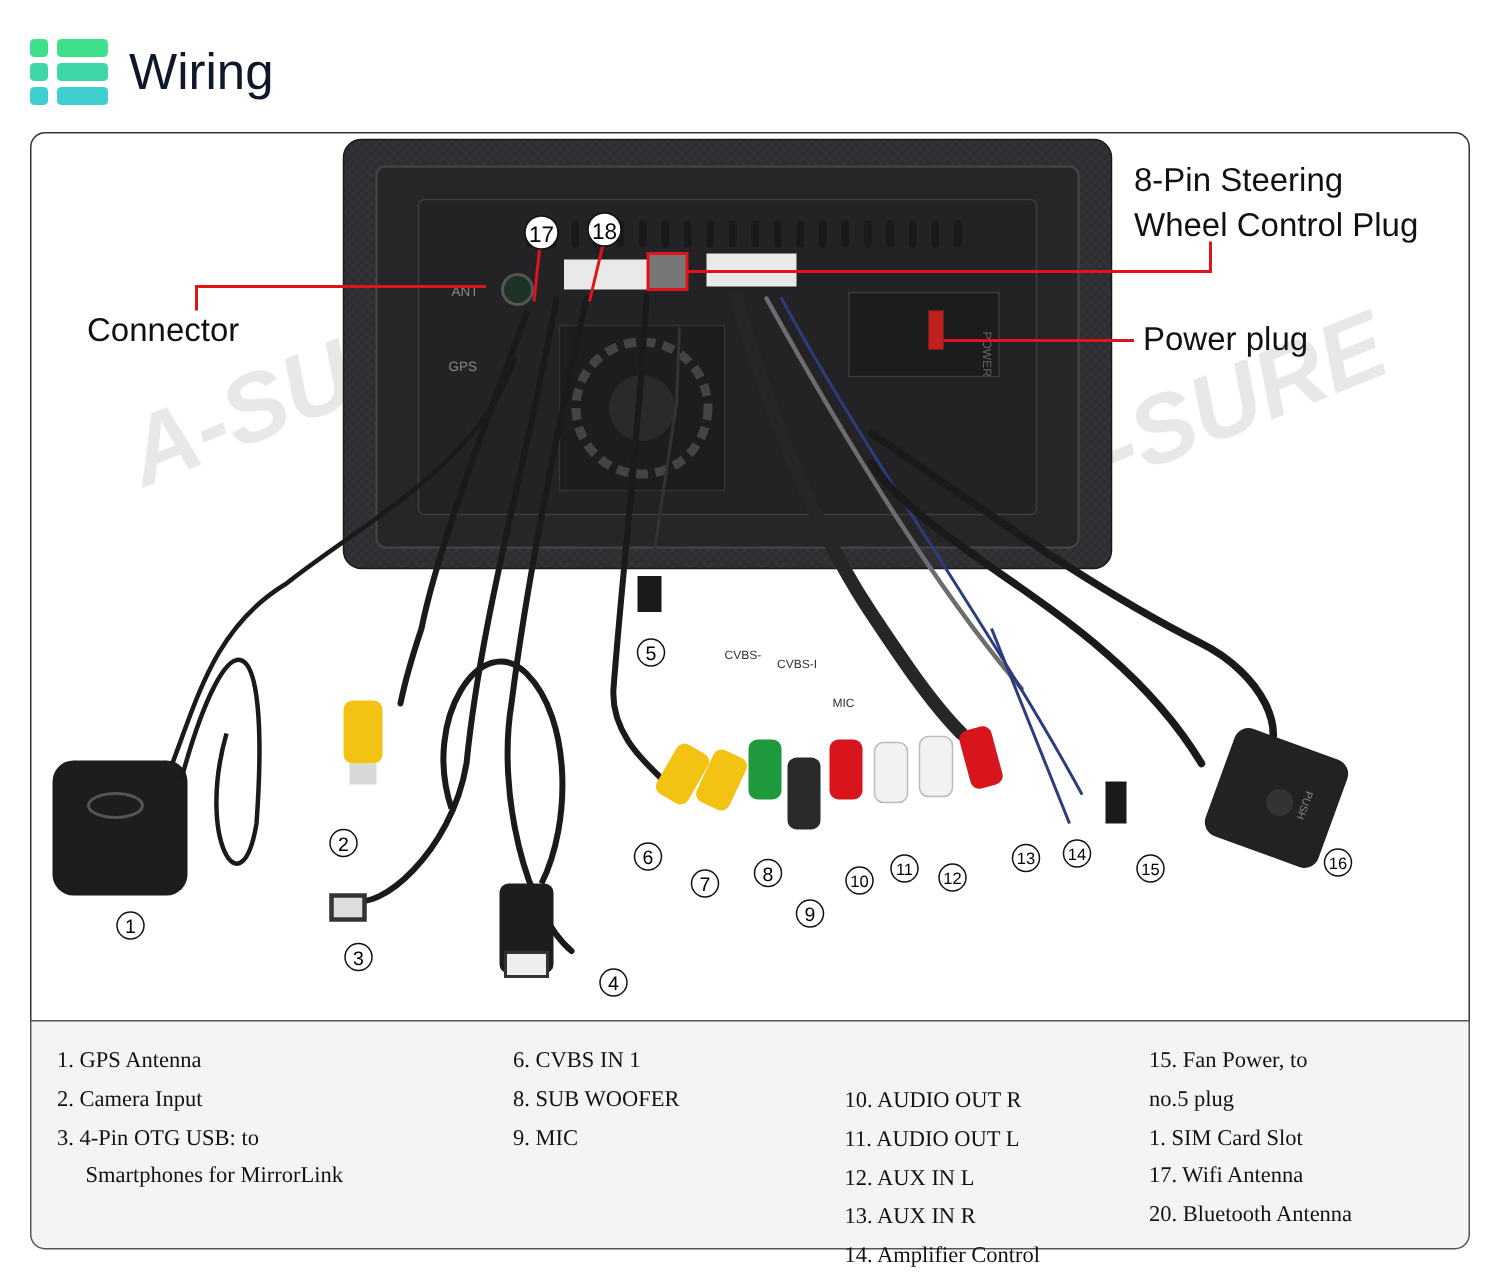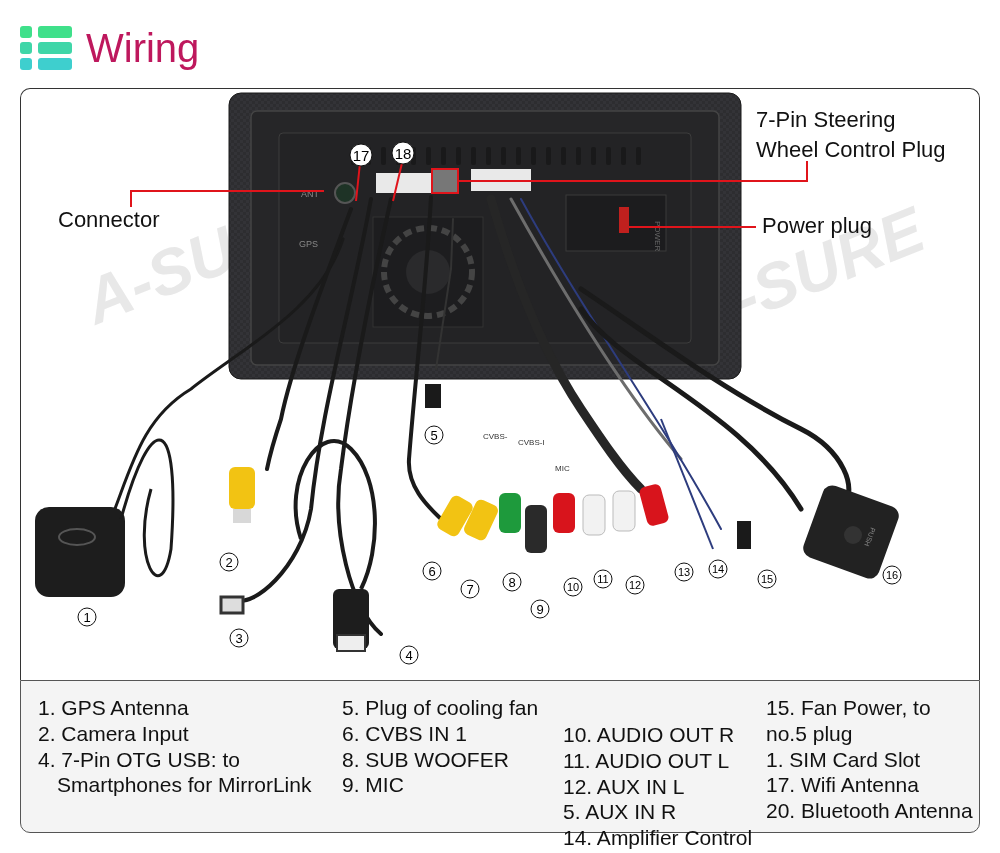--- a/index.html
+++ b/index.html
@@ -2,27 +2,27 @@
 <html><head>
 <meta charset="utf-8">
 <style>
   html, body { margin: 0; padding: 0; background: #ffffff; }
   body { width: 1000px; height: 853px; position: relative; overflow: hidden;
          font-family: "Liberation Sans", "DejaVu Sans", sans-serif; color: #111; }
 
   .header { position: absolute; left: 20px; top: 26px; height: 44px; display: flex; align-items: center; }
   .list-icon { width: 52px; height: 44px; position: relative; margin-right: 14px; }
   .list-icon span { position: absolute; border-radius: 3px; }
-  .header-title { font-size: 40px; line-height: 44px; color: #be185d; }
+  .header-title { font-size: 34px; line-height: 44px; color: #0f172a; }
 
   .panel { position: absolute; left: 20px; top: 88px; width: 958px; height: 591px;
            border: 1.5px solid #333; border-bottom: none; border-radius: 10px 10px 0 0; background: #fff; overflow: hidden; }
   .legend { position: absolute; left: 20px; top: 680px; width: 958px; height: 151px;
             border: 1.5px solid #555; border-radius: 0 0 10px 10px; background: #f4f4f4; }
-  .legend-col { position: absolute; top: 14px; font-size: 21px; line-height: 25.8px; color: #111; }
+  .legend-col { position: absolute; top: 14px; font-size: 15px; line-height: 25.8px; color: #111; font-family: Liberation Serif, serif; }
   .legend-col div { white-space: nowrap; }
   .indent { padding-left: 19px; }
 
   svg.diagram { position: absolute; left: 0; top: 0; }
   .callout { position: absolute; font-size: 22px; line-height: 30px; color: #111; white-space: nowrap; }
 </style>
 </head>
 <body>
 
 <div class="header">
@@ -240,44 +240,43 @@
           <circle cx="871" cy="486" r="9" fill="#fff" stroke="#111"></circle>
           <text x="871" y="490" font-size="11">16</text>
         </g>
     </g>
   </svg>
 
   <div class="callout" style="left:37px;top:116px;">
     <div>Connector</div>
   </div>
   <div class="callout" style="left:735px;top:16px;">
-    <div>7-Pin Steering</div>
+    <div>8-Pin Steering</div>
     <div>Wheel Control Plug</div>
   </div>
   <div class="callout" style="left:741px;top:122px;">Power plug</div>
 </div>
 
 <div class="legend">
   <div class="legend-col" style="left:17px;">
     <div>1. GPS Antenna</div>
     <div>2. Camera Input</div>
-    <div>4. 7-Pin OTG USB: to</div>
+    <div>3. 4-Pin OTG USB: to</div>
     <div class="indent">Smartphones for MirrorLink</div>
   </div>
   <div class="legend-col" style="left:321px;">
-    <div>5. Plug of cooling fan</div>
     <div>6. CVBS IN 1</div>
     <div>8. SUB WOOFER</div>
     <div>9. MIC</div>
   </div>
   <div class="legend-col" style="left:542px;margin-top:27px;">
     <div>10. AUDIO OUT R</div>
     <div>11. AUDIO OUT L</div>
     <div>12. AUX IN L</div>
-    <div>5. AUX IN R</div>
+    <div>13. AUX IN R</div>
     <div>14. Amplifier Control</div>
   </div>
   <div class="legend-col" style="left:745px;">
     <div>15. Fan Power, to</div>
     <div>no.5 plug</div>
     <div>1. SIM Card Slot</div>
     <div>17. Wifi Antenna</div>
     <div>20. Bluetooth Antenna</div>
   </div>
 </div>

